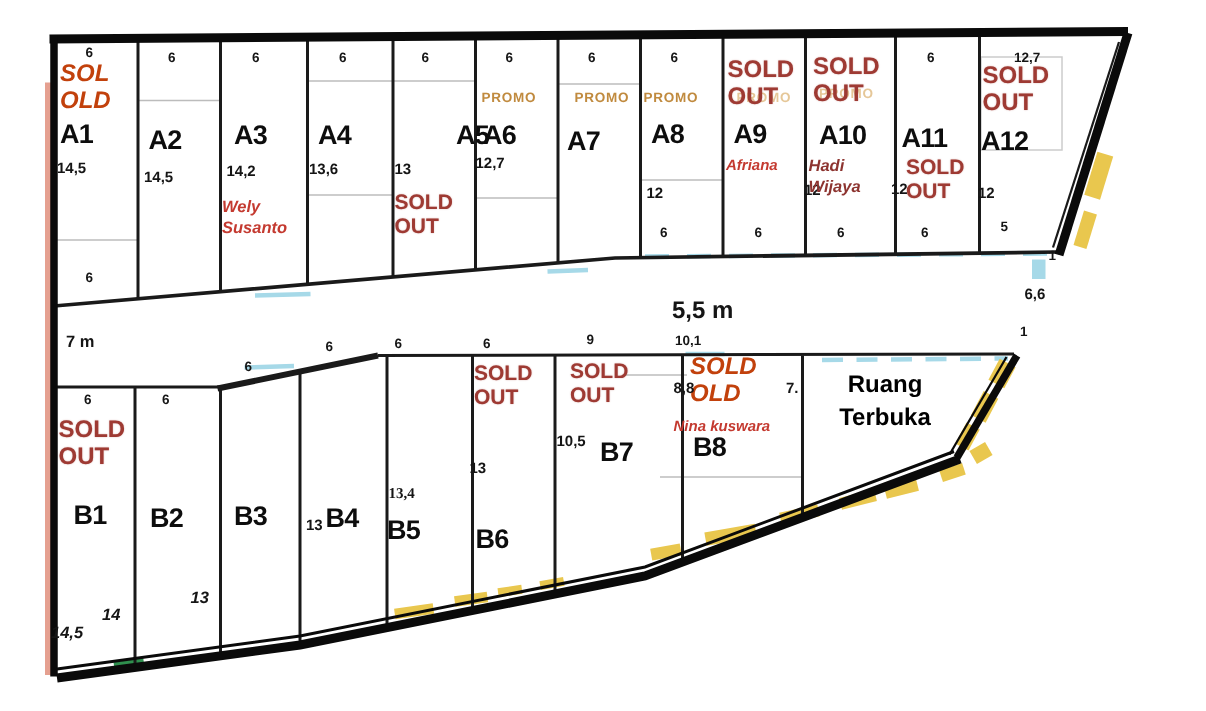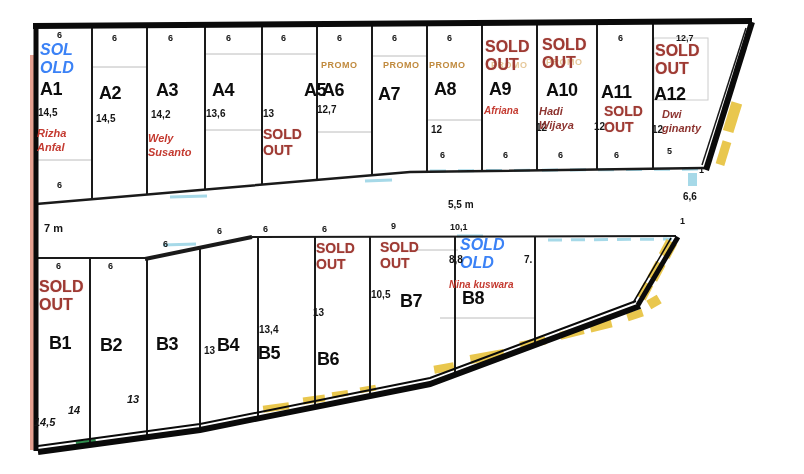--- a/index.html
+++ b/index.html
@@ -9,28 +9,28 @@
   }
   .scene svg{position:absolute;left:0;top:0;}
   .lbl{position:absolute;line-height:1.12;color:#151515;}
   .t6{font-size:9px;font-weight:bold;}
   .dim{font-size:10px;font-weight:bold;}
   .dim.it{font-style:italic;font-size:11px;font-weight:bold;}
   .plabel{font-size:18px;font-weight:bold;letter-spacing:-0.5px;color:#0d0d0d;}
   .status{font-size:16px;font-weight:800;color:#9e3a33;width:56px;line-height:1.14;
           text-shadow:0 0 1px rgba(158,58,51,.45);}
   .status.sm{font-size:14px;width:50px;}
-  .status.it{color:#3b82f6;font-style:italic;width:32px;text-shadow:none;}
+  .status.it{color:#c2410c;font-style:italic;width:32px;text-shadow:none;}
   .pname{font-size:11px;font-weight:bold;font-style:italic;color:#c43a30;width:54px;line-height:1.3;}
   .pname.nowrap{white-space:nowrap;width:auto;font-size:10px;}
   .pname.dark{color:#8d3430;}
   .promo{font-size:9px;font-weight:bold;color:#c08a3e;letter-spacing:.5px;}
   .ghost{font-size:9px;font-weight:bold;color:#d19a45;opacity:.55;letter-spacing:.5px;}
   .road-lbl{font-size:11px;font-weight:bold;}
-  .road-lbl.sm{font-size:10px;}
+  .road-lbl.sm{font-size:16px;}
   .open-space{font-size:16px;font-weight:bold;width:84px;text-align:center;line-height:1.35;color:#000;}
   .edge-lbl{font-size:9px;font-weight:bold;}
 </style>
 </head>
 <body>
 
 <div class="scene" id="scene">
 
   <svg width="804" height="474" viewBox="0 0 804 474">
 
@@ -119,29 +119,29 @@
       <polyline points="38,446 200,424 430,378 636,301" stroke-width="2"></polyline>
       <polyline points="38,452 200,430 430,384 640,306" stroke-width="6"></polyline>
       <line x1="752" y1="22" x2="706" y2="170" stroke-width="6"></line>
       <line x1="678" y1="237" x2="638" y2="305" stroke-width="5"></line>
       <line x1="671" y1="238" x2="633" y2="303" stroke-width="1.5"></line>
     </g>
   </svg>
 
   <div class="lbl road-lbl" style="left:44px;top:222px">7 m</div>
   <div class="lbl road-lbl sm" style="left:448px;top:199px">5,5 m</div>
+  <div class="lbl open-space" style="left:548px;top:246px">Ruang Terbuka</div>
   <div class="lbl edge-lbl" style="left:699px;top:165px">1</div>
   <div class="lbl edge-lbl" style="left:683px;top:191px;font-size:10px">6,6</div>
   <div class="lbl edge-lbl" style="left:680px;top:216px">1</div>
 
 <div class="lbl t6" style="left: 57px; top: 30px;">6</div>
     <div class="lbl status it" style="left: 40px; top: 41px;">SOL OLD</div>
     <div class="lbl plabel" style="left: 40px; top: 79px;">A1</div>
     <div class="lbl dim" style="left: 38px; top: 107px;">14,5</div>
-    <div class="lbl pname" style="left: 37px; top: 126px;">Rizha Anfal</div>
     <div class="lbl t6" style="left: 57px; top: 180px;">6</div>
     <div class="lbl t6" style="left: 112px; top: 33px;">6</div>
     <div class="lbl plabel" style="left: 99px; top: 83px;">A2</div>
     <div class="lbl dim" style="left: 96px; top: 113px;">14,5</div>
     <div class="lbl t6" style="left: 168px; top: 33px;">6</div>
     <div class="lbl plabel" style="left: 156px; top: 80px;">A3</div>
     <div class="lbl dim" style="left: 151px; top: 109px;">14,2</div>
     <div class="lbl pname" style="left: 148px; top: 131px;">Wely Susanto</div>
     <div class="lbl t6" style="left: 226px; top: 33px;">6</div>
     <div class="lbl plabel" style="left: 212px; top: 80px;">A4</div>
@@ -175,38 +175,37 @@
     <div class="lbl t6" style="left: 558px; top: 150px;">6</div>
     <div class="lbl t6" style="left: 618px; top: 33px;">6</div>
     <div class="lbl status sm" style="left: 604px; top: 104px;">SOLD OUT</div>
     <div class="lbl plabel" style="left: 601px; top: 82px;">A11</div>
     <div class="lbl dim" style="left: 594px; top: 121px;">12</div>
     <div class="lbl t6" style="left: 614px; top: 150px;">6</div>
     <div class="lbl t6" style="left: 676px; top: 33px;">12,7</div>
     <div class="lbl status" style="left: 655px; top: 42px;">SOLD OUT</div>
     <div class="lbl plabel" style="left: 654px; top: 84px;">A12</div>
     <div class="lbl dim" style="left: 652px; top: 124px;">12</div>
-    <div class="lbl pname dark" style="left: 662px; top: 107px;">Dwi ginanty</div>
     <div class="lbl t6" style="left: 667px; top: 146px;">5</div>
     <div class="lbl t6" style="left: 56px; top: 261px;">6</div>
     <div class="lbl status" style="left: 39px; top: 278px;">SOLD OUT</div>
     <div class="lbl plabel" style="left: 49px; top: 333px;">B1</div>
     <div class="lbl dim it" style="left: 34px; top: 416px;">14,5</div>
     <div class="lbl t6" style="left: 108px; top: 261px;">6</div>
     <div class="lbl plabel" style="left: 100px; top: 335px;">B2</div>
     <div class="lbl dim it" style="left: 68px; top: 404px;">14</div>
     <div class="lbl t6" style="left: 163px; top: 239px;">6</div>
     <div class="lbl plabel" style="left: 156px; top: 334px;">B3</div>
     <div class="lbl dim it" style="left: 127px; top: 393px;">13</div>
     <div class="lbl t6" style="left: 217px; top: 226px;">6</div>
     <div class="lbl plabel" style="left: 217px; top: 335px;">B4</div>
     <div class="lbl dim" style="left: 204px; top: 345px;">13</div>
     <div class="lbl t6" style="left: 263px; top: 224px;">6</div>
     <div class="lbl plabel" style="left: 258px; top: 343px;">B5</div>
-    <div class="lbl dim" style="left: 259px; top: 324px;">13,4</div>
+    <div class="lbl dim" style="left: 259px; top: 324px; font-family: Liberation Serif, serif;">13,4</div>
     <div class="lbl t6" style="left: 322px; top: 224px;">6</div>
     <div class="lbl status sm" style="left: 316px; top: 241px;">SOLD OUT</div>
     <div class="lbl plabel" style="left: 317px; top: 349px;">B6</div>
     <div class="lbl dim" style="left: 313px; top: 307px;">13</div>
     <div class="lbl t6" style="left: 391px; top: 221px;">9</div>
     <div class="lbl status sm" style="left: 380px; top: 240px;">SOLD OUT</div>
     <div class="lbl plabel" style="left: 400px; top: 291px;">B7</div>
     <div class="lbl dim" style="left: 371px; top: 289px;">10,5</div>
     <div class="lbl t6" style="left: 450px; top: 222px;">10,1</div>
     <div class="lbl status it" style="left: 460px; top: 236px;">SOLD OLD</div>

